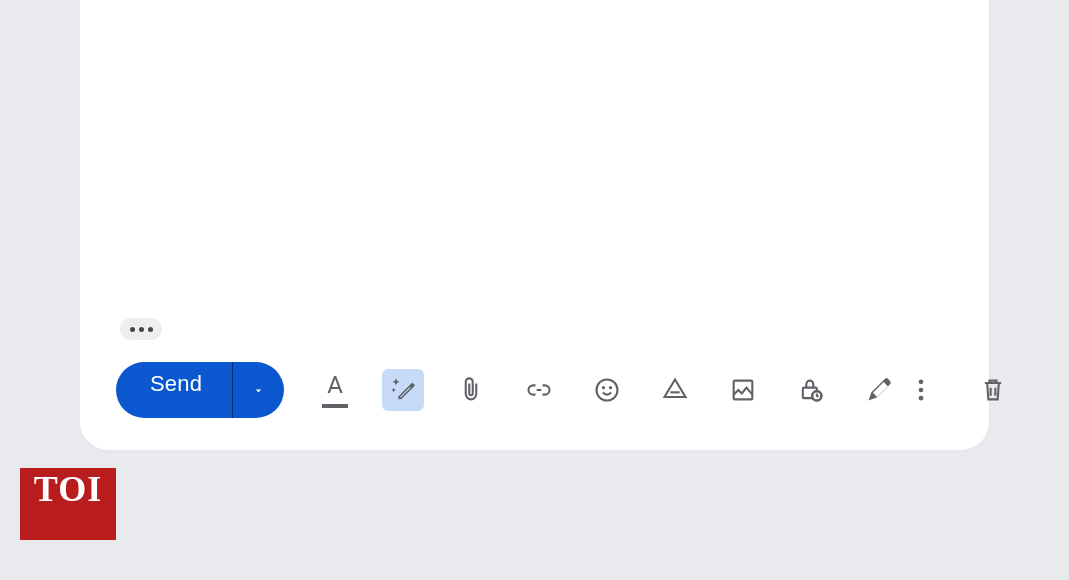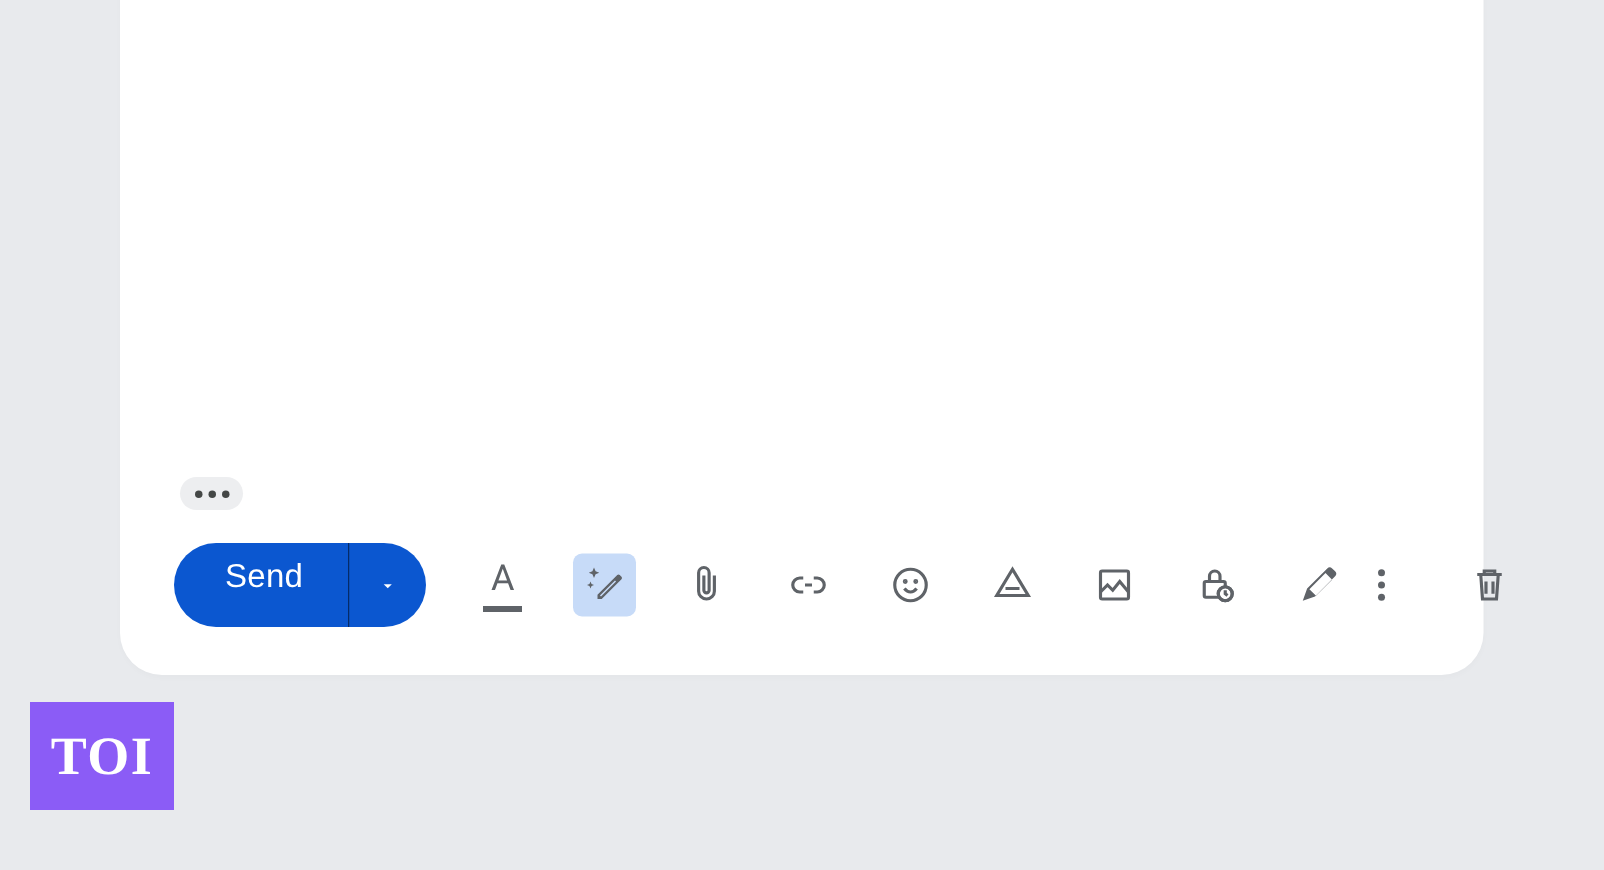--- a/index.html
+++ b/index.html
@@ -138,23 +138,22 @@
       align-items: center;
       gap: 30px;
     }
 
     .toi-badge {
       position: absolute;
       left: 20px;
       bottom: 40px;
       width: 96px;
       height: 72px;
-      background: #8b5cf6;
-      display: flex;
-      align-items: center;
+      background: #b91c1c;
+      display: flex;
       justify-content: center;
       font-family: Georgia, "Times New Roman", serif;
       font-weight: 700;
       color: #fff;
       font-size: 36px;
       letter-spacing: 1px;
     }
   </style>
 </head>
 <body>

